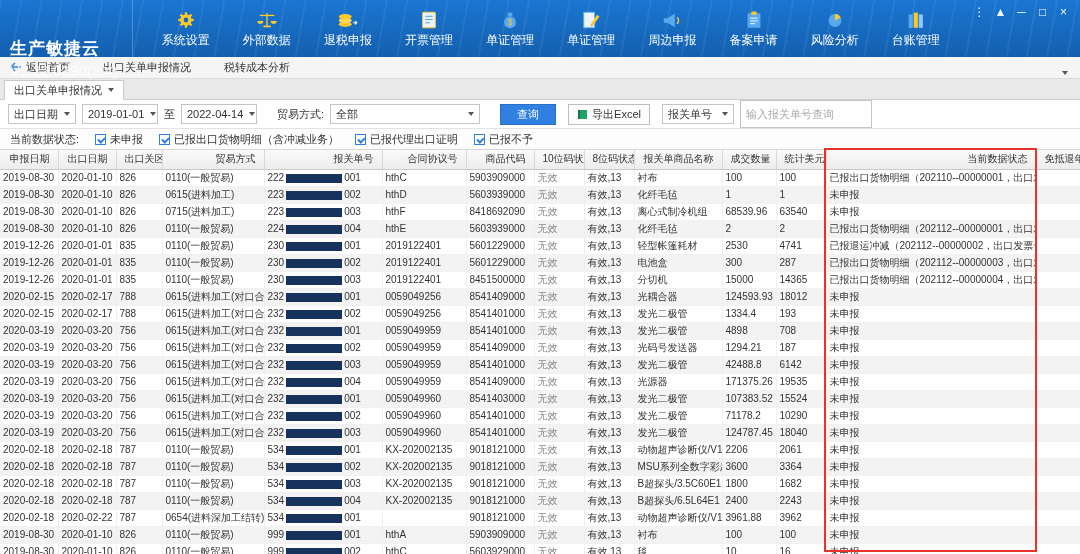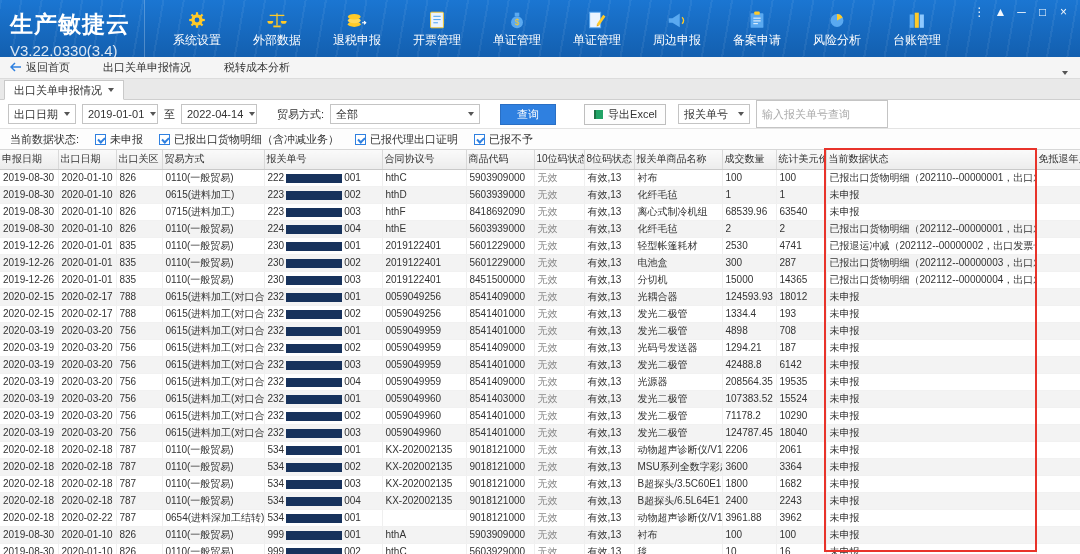--- a/index.html
+++ b/index.html
@@ -3,21 +3,21 @@
 <meta charset="utf-8">
 <style>
   * { box-sizing: border-box; margin: 0; padding: 0; }
   html,body { width:1080px; height:554px; overflow:hidden; }
   body { position:relative; font-family:"Liberation Sans","DejaVu Sans",sans-serif; background:#fff; }
 
   
   .topbar { height:57px; background:linear-gradient(180deg,#1b76d2 0%,#135faf 100%); display:flex; align-items:stretch; color:#fff; position:relative; }
   .topbar::before { content:''; position:absolute; inset:0; background:repeating-linear-gradient(100deg, rgba(255,255,255,.06) 0 2px, transparent 2px 20px); pointer-events:none; }
   .brand { padding:9px 14px 0 10px; border-right:1px solid rgba(255,255,255,.25); position:relative; z-index:1; min-width:122px; }
-  .brand-title { font-size:23px; font-weight:bold; letter-spacing:1px; }
+  .brand-title { font-size:17px; font-weight:bold; letter-spacing:1px;margin-top:28px; }
   .brand-ver { font-size:15px; opacity:.85; margin-top:2px; }
   .main-menu { flex:1; display:flex; align-items:center; justify-content:space-evenly; padding:0 4px; position:relative; z-index:1; }
   .menu-item { display:flex; flex-direction:column; align-items:center; gap:1px; cursor:pointer; padding:2px 8px; }
   .mi-icon { height:22px; display:flex; align-items:center; }
   .mi-label { font-size:12px; white-space:nowrap; }
   .win-controls { display:flex; align-items:flex-start; padding:3px 6px 0 0; position:relative; z-index:1; }
   .wc { width:21px; text-align:center; font-size:12px; line-height:18px; cursor:pointer; opacity:.95; }
 
   
   .nav-row { height:22px; background:#f5f5f5; border-bottom:1px solid #dcdcdc; display:flex; align-items:center; gap:33px; padding:0 10px; font-size:11px; color:#333; }
@@ -29,35 +29,35 @@
   .tab-active { background:#fff; border:1px solid #c9c9c9; border-bottom:1px solid #fff; height:20px; margin-bottom:-1px; display:inline-flex; align-items:center; gap:6px; padding:0 9px; font-size:11px; color:#333; cursor:pointer; }
   .caret { width:0; height:0; border-left:3.5px solid transparent; border-right:3.5px solid transparent; border-top:4px solid #555; }
   .tab-row-right { margin-left:auto; margin-bottom:6px; margin-right:8px; cursor:pointer; }
 
   
   .filter-row { height:29px; background:#fff; border-bottom:1px solid #e3e3e3; display:flex; align-items:center; gap:6px; padding:0 8px; font-size:11px; color:#333; }
   .combo { height:20px; border:1px solid #c4c4c4; background:#fff; display:inline-flex; align-items:center; justify-content:space-between; padding:0 5px; gap:6px; cursor:pointer; white-space:nowrap; }
   .w-field { width:68px; } .w-date { width:76px; } .w-trade { width:150px; } .w-decl { width:72px; }
   .lbl { white-space:nowrap; }
   .btn-primary { background:#2f80e0; color:#fff; border:1px solid #2a6fc4; height:21px; padding:0 16px; font-size:11px; cursor:pointer; margin-left:14px; }
-  .btn { background:#fdfdfd; border:1px solid #bfbfbf; height:21px; padding:0 8px; font-size:11px; display:inline-flex; align-items:center; gap:4px; cursor:pointer; margin-left:22px; color:#333; }
+  .btn { background:#fdfdfd; border:1px solid #bfbfbf; height:21px; padding:0 8px; font-size:11px; display:inline-flex; align-items:center; gap:4px; cursor:pointer; margin-left:6px; color:#333; }
   .xl-icon { width:11px; height:11px; background:#21a366; display:inline-block; box-shadow:inset 0 0 0 1px #fff, inset 3px 0 0 0 #1e7145; }
   .txt-input { height:28px; border:1px solid #c4c4c4; font-size:11px; width:132px; padding:0 5px; color:#333; }
   .txt-input::placeholder { color:#aaa; }
   .gap { width:8px; }
 
   
   .check-row { height:21px; display:flex; align-items:center; gap:16px; padding:0 10px; font-size:11px; color:#333; border-bottom:1px solid #d7d7d7; background:#fdfdfd; }
   .cb { display:inline-flex; align-items:center; gap:4px; cursor:pointer; }
   .box { width:11px; height:11px; border:1px solid #2f80e0; background:#fff; position:relative; display:inline-block; }
   .box.checked::after { content:''; position:absolute; left:2px; top:2px; width:5px; height:3px; border-left:2px solid #2f80e0; border-bottom:2px solid #2f80e0; transform:rotate(-45deg); }
 
   
   table { border-collapse:collapse; table-layout:fixed; width:1080px; font-size:10px; }
-  th { height:19px; background:linear-gradient(180deg,#fafafa,#ececec); border-right:1px solid #d9d9d9; border-bottom:1px solid #c9c9c9; font-weight:normal; color:#333; overflow:hidden; white-space:nowrap; padding:0 2px; text-align:left; }
+  th { height:19px; background:linear-gradient(180deg,#fafafa,#ececec); border-right:1px solid #d9d9d9; border-bottom:1px solid #c9c9c9; font-weight:normal; color:#333; overflow:hidden; white-space:nowrap; padding:0 8px; text-align:right; }
   td { height:17px; border-right:1px solid #efefef; border-bottom:1px solid #f1f1f1; padding:0 3px; white-space:nowrap; overflow:hidden; color:#333; }
   tr.alt td { background:#f3f3f3; }
   td.muted { color:#888; }
   .redact { display:inline-block; width:56px; height:9px; background:#17325c; margin:0 2px; vertical-align:middle; }
 
   
   .red-box { position:absolute; left:824px; top:148px; width:213px; height:404px; border:2px solid #e8332a; pointer-events:none; z-index:5; }
 </style>
 </head>
 <body>
@@ -502,21 +502,21 @@
         <td>2020-03-19</td>
         <td>2020-03-20</td>
         <td>756</td>
         <td>0615(进料加工(对口合同))</td>
         <td><span>232</span><span class="redact"></span><span>004</span></td>
         <td>0059049959</td>
         <td>8541409000</td>
         <td class="muted">无效</td>
         <td>有效,13</td>
         <td>光源器</td>
-        <td>208564.35</td>
+        <td>171375.26</td>
         <td>19535</td>
         <td>未申报</td>
         <td></td>
       </tr>
       <tr class="alt">
         <td>2020-03-19</td>
         <td>2020-03-20</td>
         <td>756</td>
         <td>0615(进料加工(对口合同))</td>
         <td><span>232</span><span class="redact"></span><span>001</span></td>

